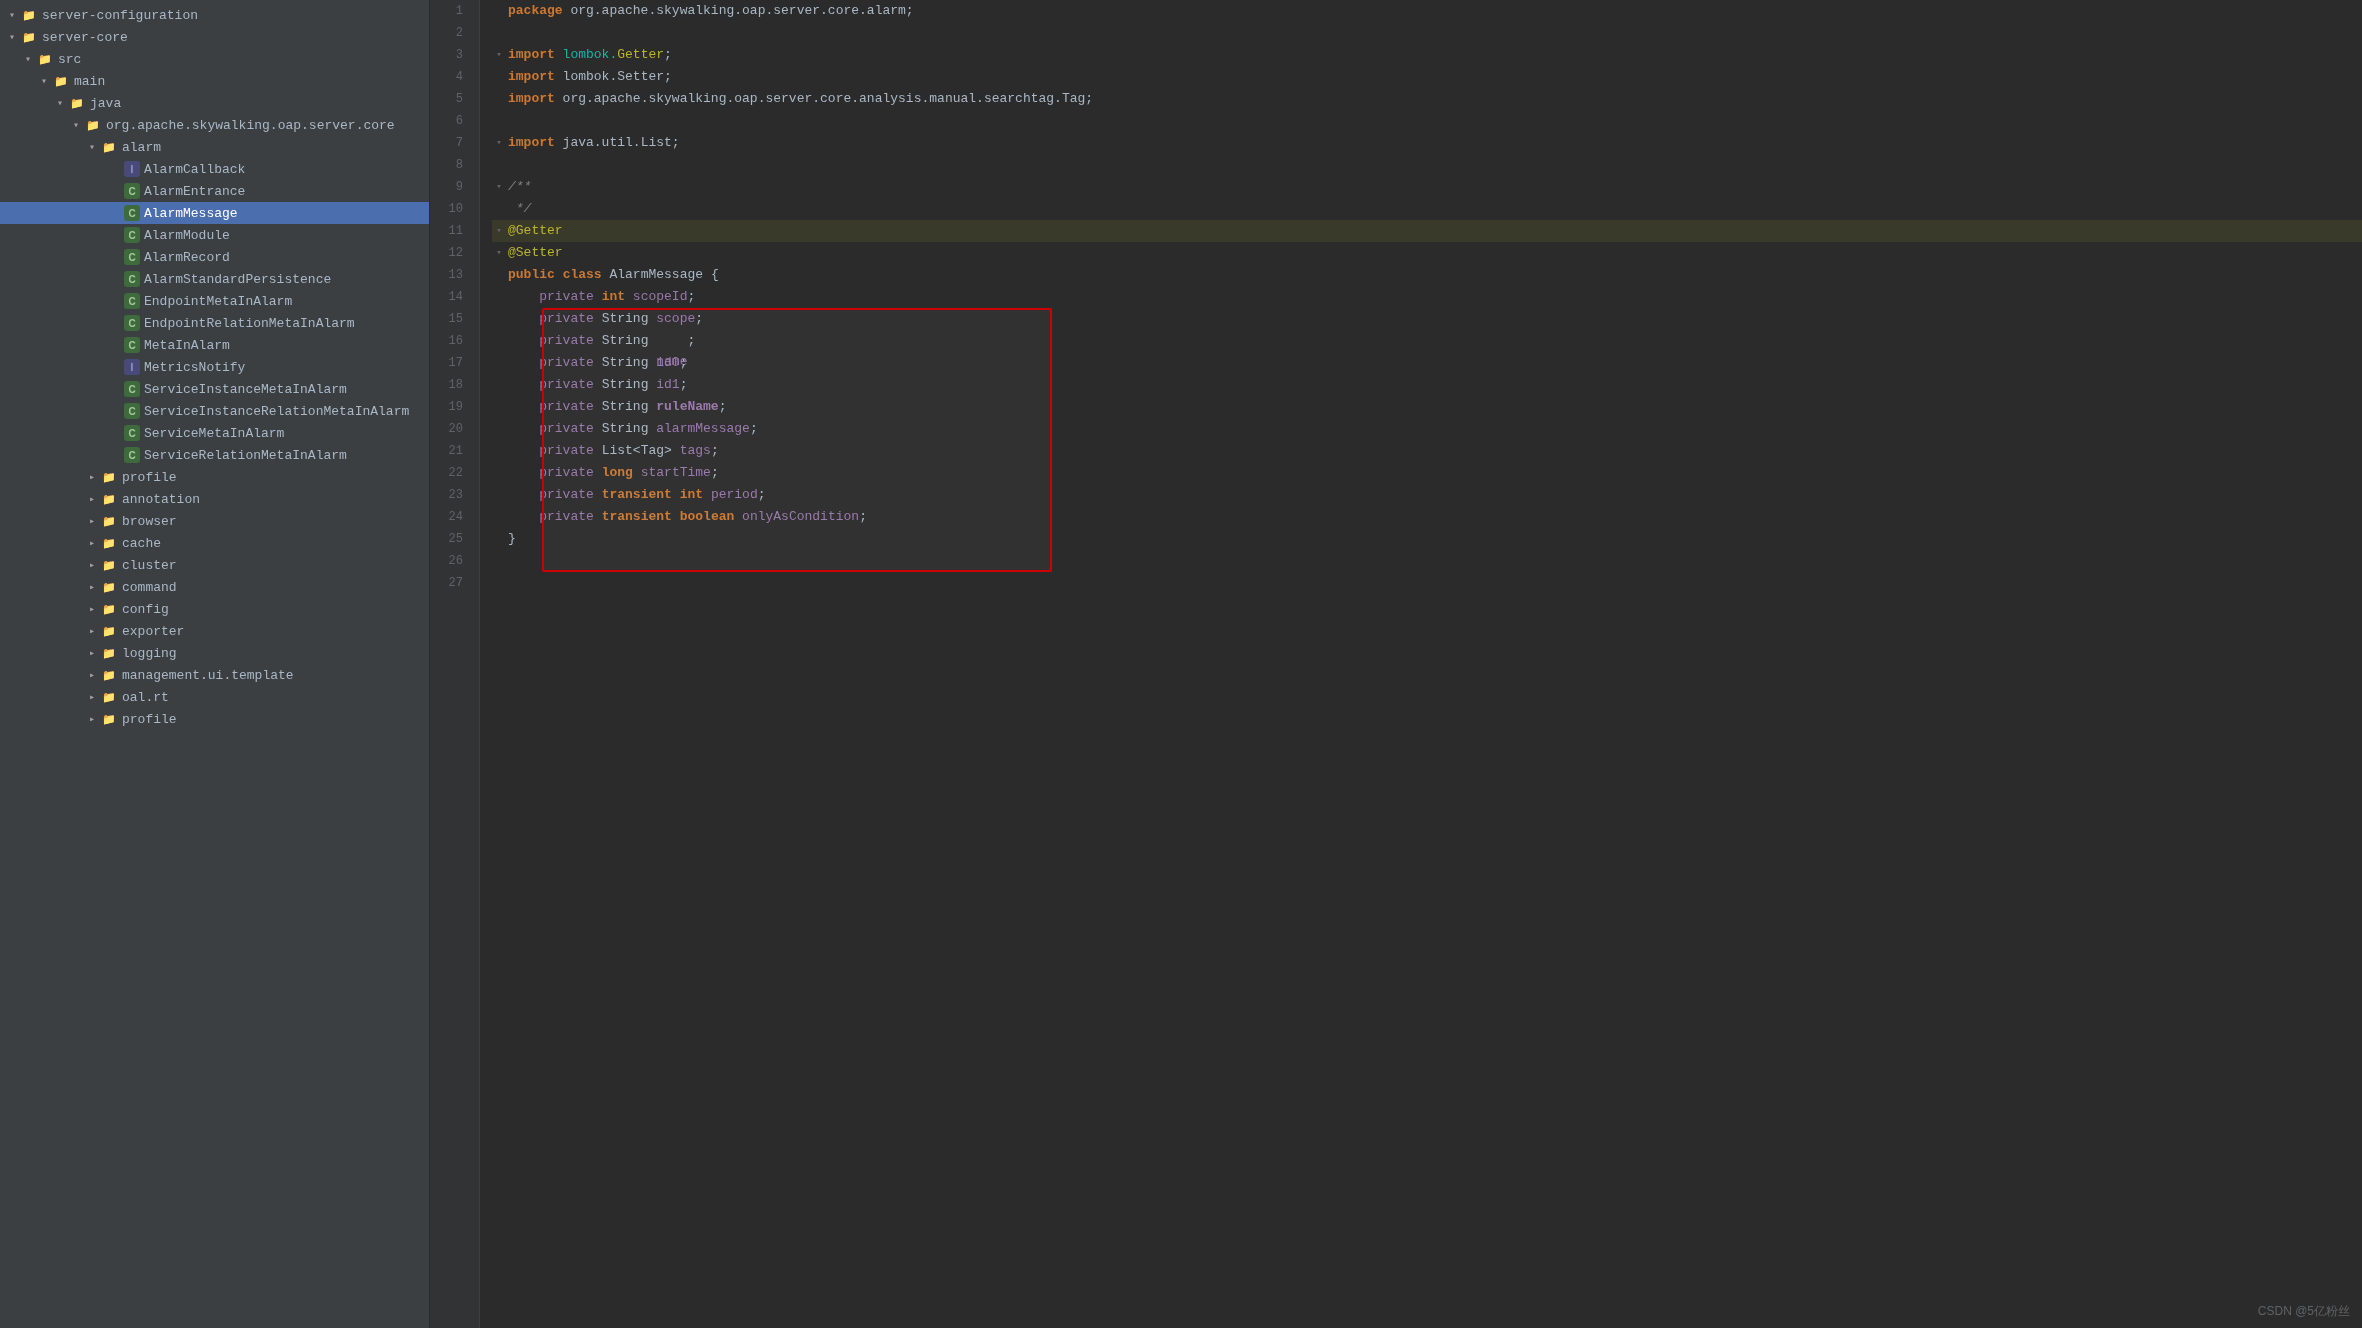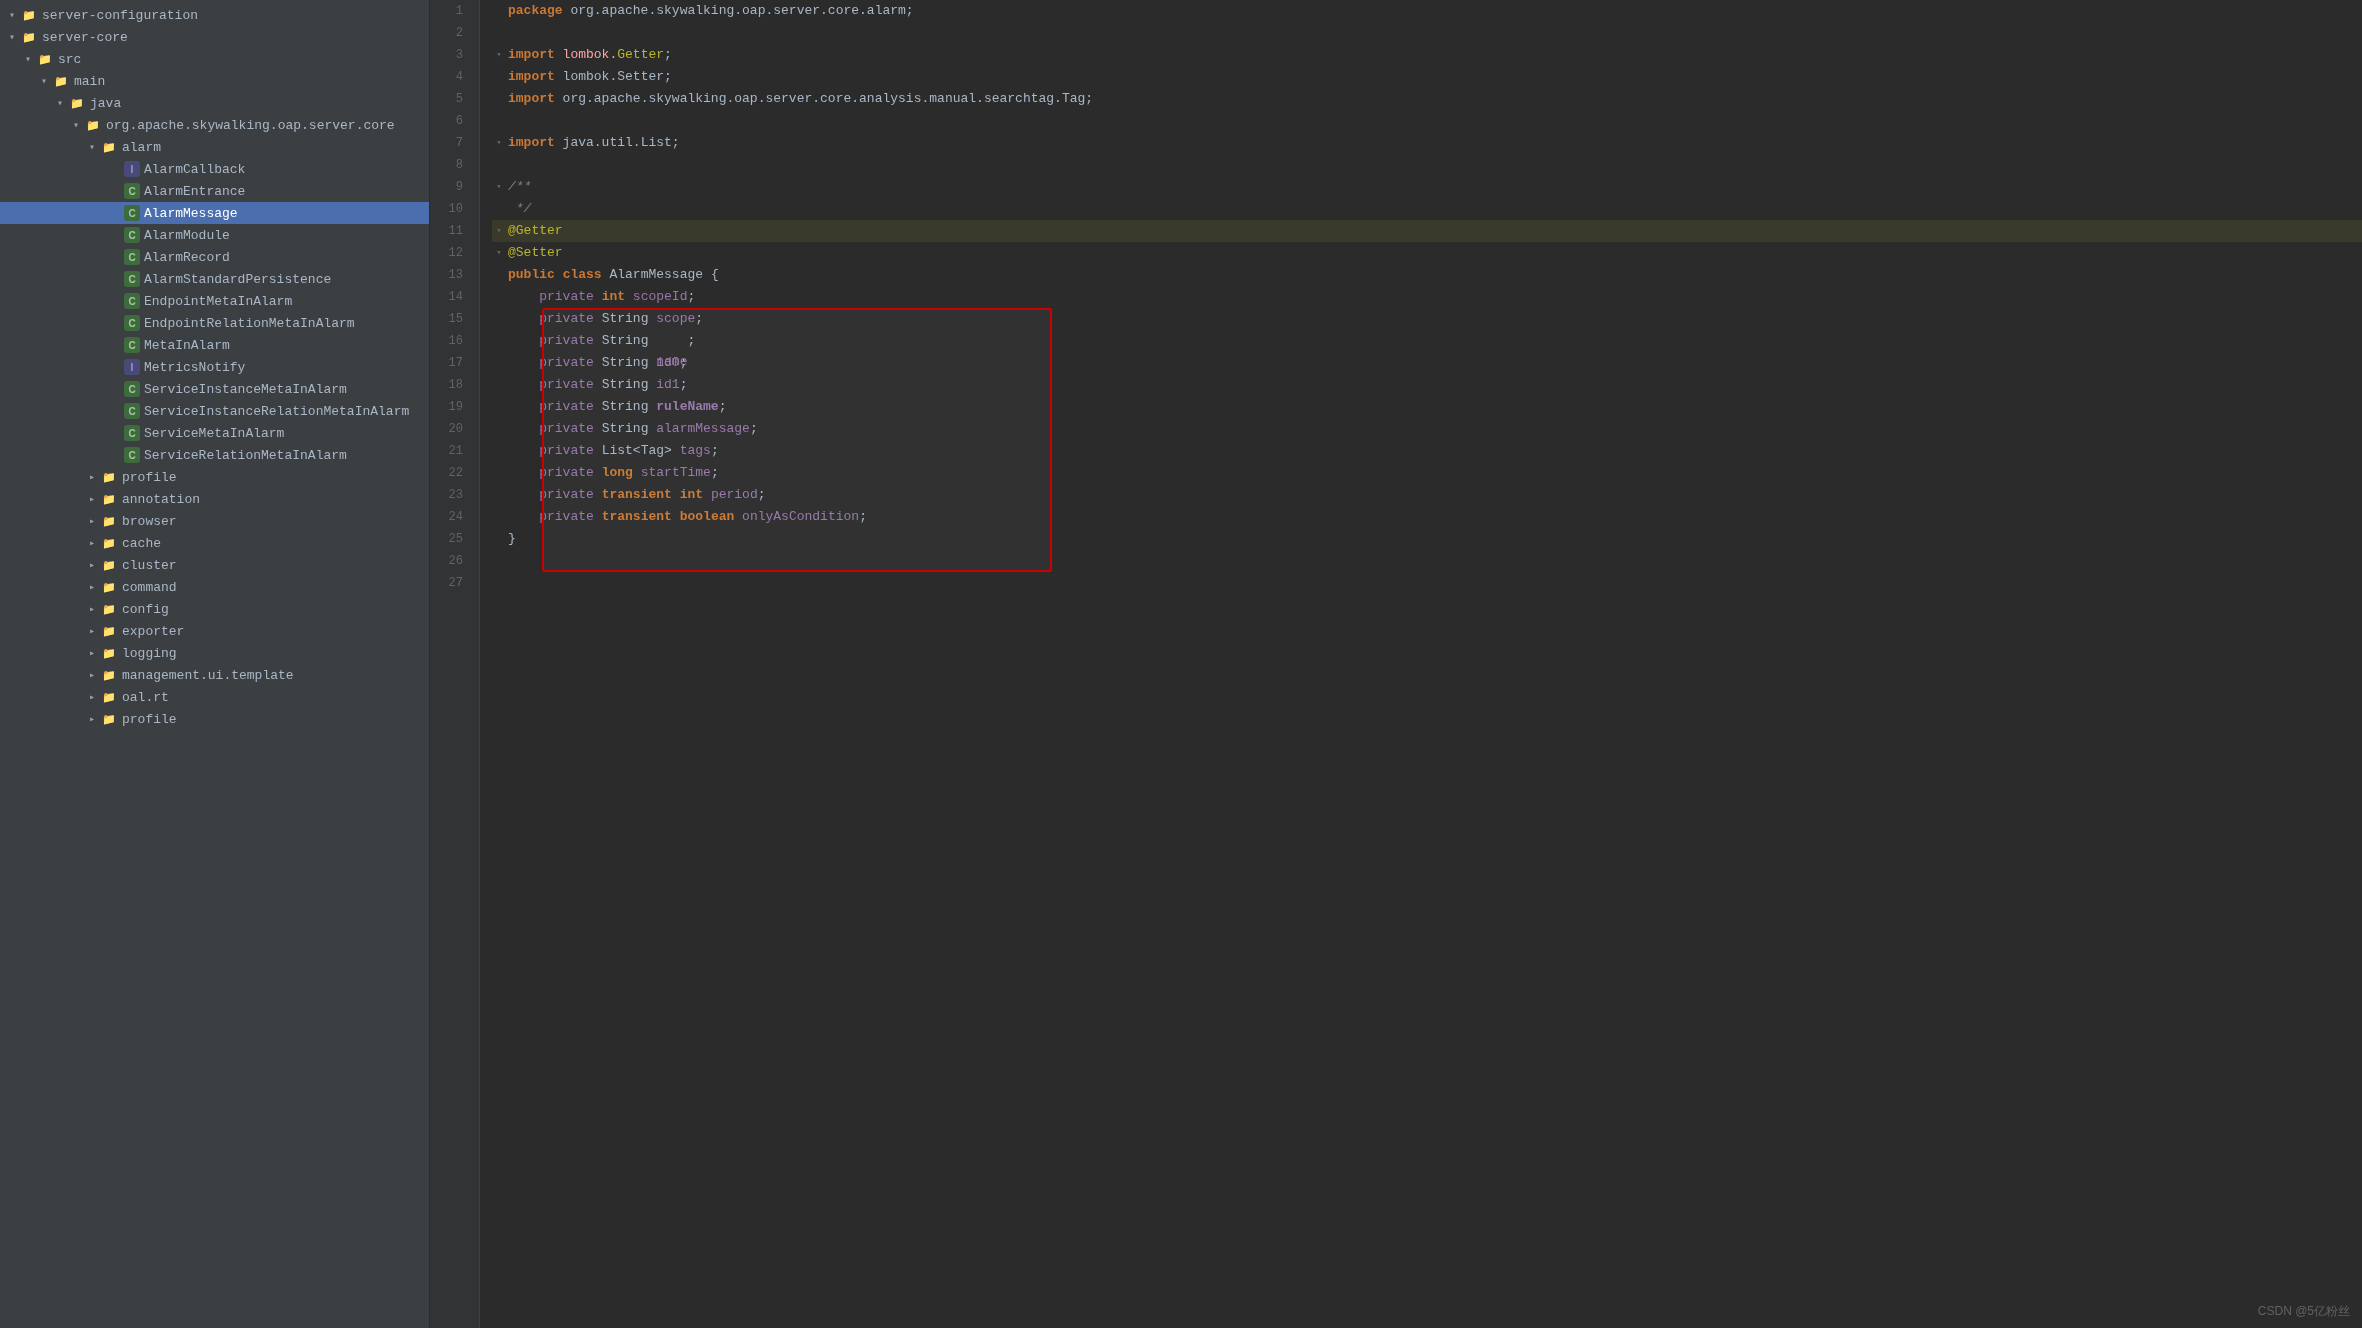--- a/index.html
+++ b/index.html
@@ -427,21 +427,21 @@
       <span class="ln">23</span>
       <span class="ln">24</span>
       <span class="ln">25</span>
       <span class="ln">26</span>
       <span class="ln">27</span>
     </div>
   <div class="code-area" id="code-area">
     <div class="highlight-box"></div>
   <div class="code-line"><span class="no-fold"></span><span style="color: rgb(204, 120, 50); font-weight: bold;">package</span><span style="color: rgb(169, 183, 198);"> org.apache.skywalking.oap.server.core.alarm;</span></div>
       <div class="code-line"><span class="no-fold"></span></div>
-      <div class="code-line"><span class="fold-arrow"></span><span style="color: rgb(204, 120, 50); font-weight: bold;">import</span><span style="color: #fca5a5;"> lombok.</span><span style="color: rgb(187, 181, 41);">Getter</span><span style="color: rgb(169, 183, 198);">;</span></div>
+      <div class="code-line"><span class="fold-arrow"></span><span style="color: rgb(204, 120, 50); font-weight: bold;">import</span><span style="color: #14b8a6;"> lombok.</span><span style="color: rgb(187, 181, 41);">Getter</span><span style="color: rgb(169, 183, 198);">;</span></div>
       <div class="code-line"><span class="no-fold"></span><span style="color: rgb(204, 120, 50); font-weight: bold;">import</span><span style="color: rgb(169, 183, 198);"> lombok.Setter;</span></div>
       <div class="code-line"><span class="no-fold"></span><span style="color: rgb(204, 120, 50); font-weight: bold;">import</span><span style="color: rgb(169, 183, 198);"> org.apache.skywalking.oap.server.core.analysis.manual.searchtag.Tag;</span></div>
       <div class="code-line"><span class="no-fold"></span></div>
       <div class="code-line"><span class="fold-arrow"></span><span style="color: rgb(204, 120, 50); font-weight: bold;">import</span><span style="color: rgb(169, 183, 198);"> java.util.List;</span></div>
       <div class="code-line"><span class="no-fold"></span></div>
       <div class="code-line"><span class="fold-arrow"></span><span style="color: rgb(128, 128, 128); font-style: italic;">/**</span></div>
       <div class="code-line"><span class="no-fold"></span><span style="color: rgb(128, 128, 128); font-style: italic;"> */</span></div>
       <div class="code-line highlighted"><span class="fold-arrow"></span><span style="color: rgb(187, 181, 41);">@Getter</span></div>
       <div class="code-line"><span class="fold-arrow"></span><span style="color: rgb(187, 181, 41);">@Setter</span></div>
       <div class="code-line"><span class="no-fold"></span><span style="color: rgb(204, 120, 50); font-weight: bold;">public</span><span style="color: rgb(169, 183, 198);"> </span><span style="color: rgb(204, 120, 50); font-weight: bold;">class</span><span style="color: rgb(169, 183, 198);"> </span><span style="color: rgb(169, 183, 198);">AlarmMessage</span><span style="color: rgb(169, 183, 198);"> {</span></div>

